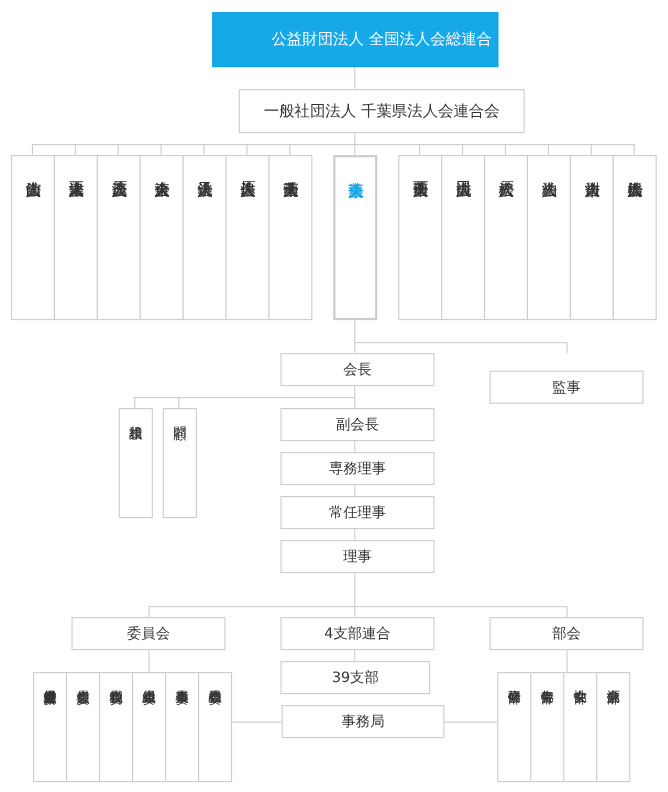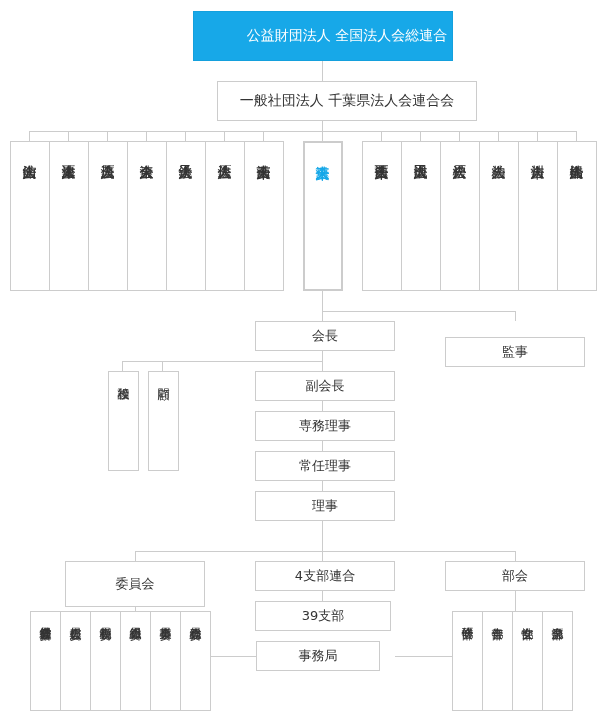--- a/index.html
+++ b/index.html
@@ -122,33 +122,33 @@
 <div class="box" style="left:255px;top:411px;width:140px;height:30px;">
     <span>専務理事</span>
   </div>
 <div class="box" style="left:255px;top:451px;width:140px;height:30px;text-align:right;">
     <span>常任理事</span>
   </div>
 <div class="box" style="left:255px;top:491px;width:140px;height:30px;">
     <span>理事</span>
   </div>
 
-<div class="box" style="left:65px;top:561px;width:140px;height:46px;">
+<div class="box" style="left:65px;top:561px;width:140px;height:30px;">
     <span>委員会</span>
   </div>
 <div class="box" style="left:255px;top:561px;width:140px;height:30px;">
     <span>4支部連合</span>
   </div>
 <div class="box" style="left:445px;top:561px;width:140px;height:30px;">
     <span>部会</span>
   </div>
 <div class="box" style="left:255px;top:601px;width:136px;height:30px;">
     <span>39支部</span>
   </div>
-<div class="box" style="left:256px;top:641px;width:124px;height:30px;">
+<div class="box" style="left:256px;top:641px;width:148px;height:30px;">
     <span>事務局</span>
   </div>
 
 <div class="vbox vsmall" style="left:30px;top:611px;width:31px;height:100px;">
     <span class="vtext">健康経営委員会</span>
   </div>
 <div class="vbox vsmall" style="left:60px;top:611px;width:31px;height:100px;">
     <span class="vtext">広報委員会</span>
   </div>
 <div class="vbox vsmall" style="left:90px;top:611px;width:31px;height:100px;">

